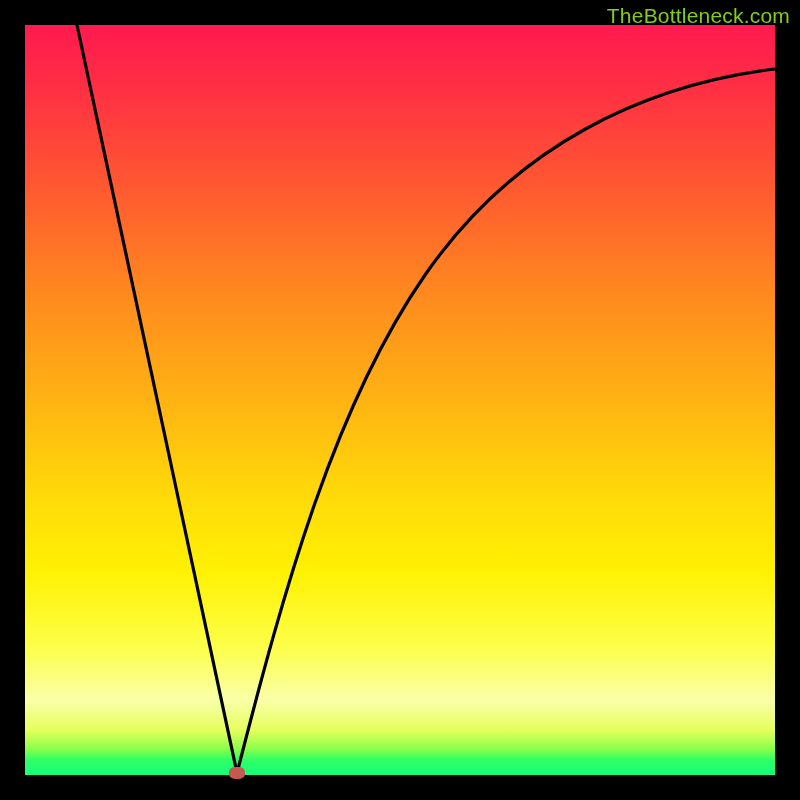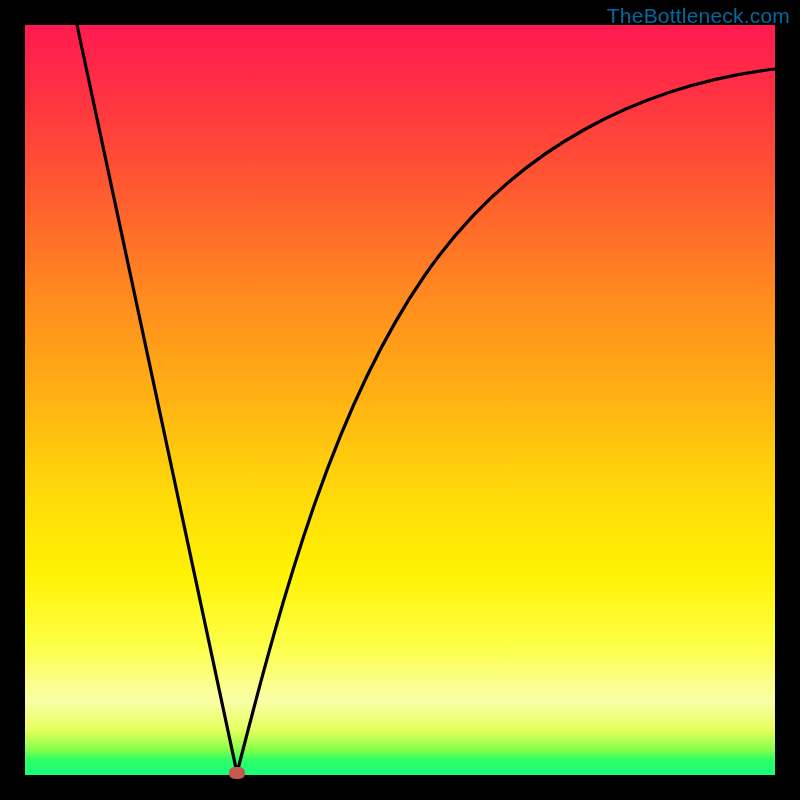--- a/index.html
+++ b/index.html
@@ -39,21 +39,21 @@
       #e6ff5e 94%,
       #8cff4a 96.5%,
       #2fff66 98%,
       #15ff7a 100%
     );
   }
   .watermark {
     position: absolute;
     top: 4px;
     right: 10px;
-    color: #0369a1;
+    color: #84cc16;
     font-size: 21px;
     font-weight: 500;
     letter-spacing: 0.2px;
     user-select: none;
   }
   svg.curve {
     position: absolute;
     left: 0;
     top: 0;
     width: 750px;

